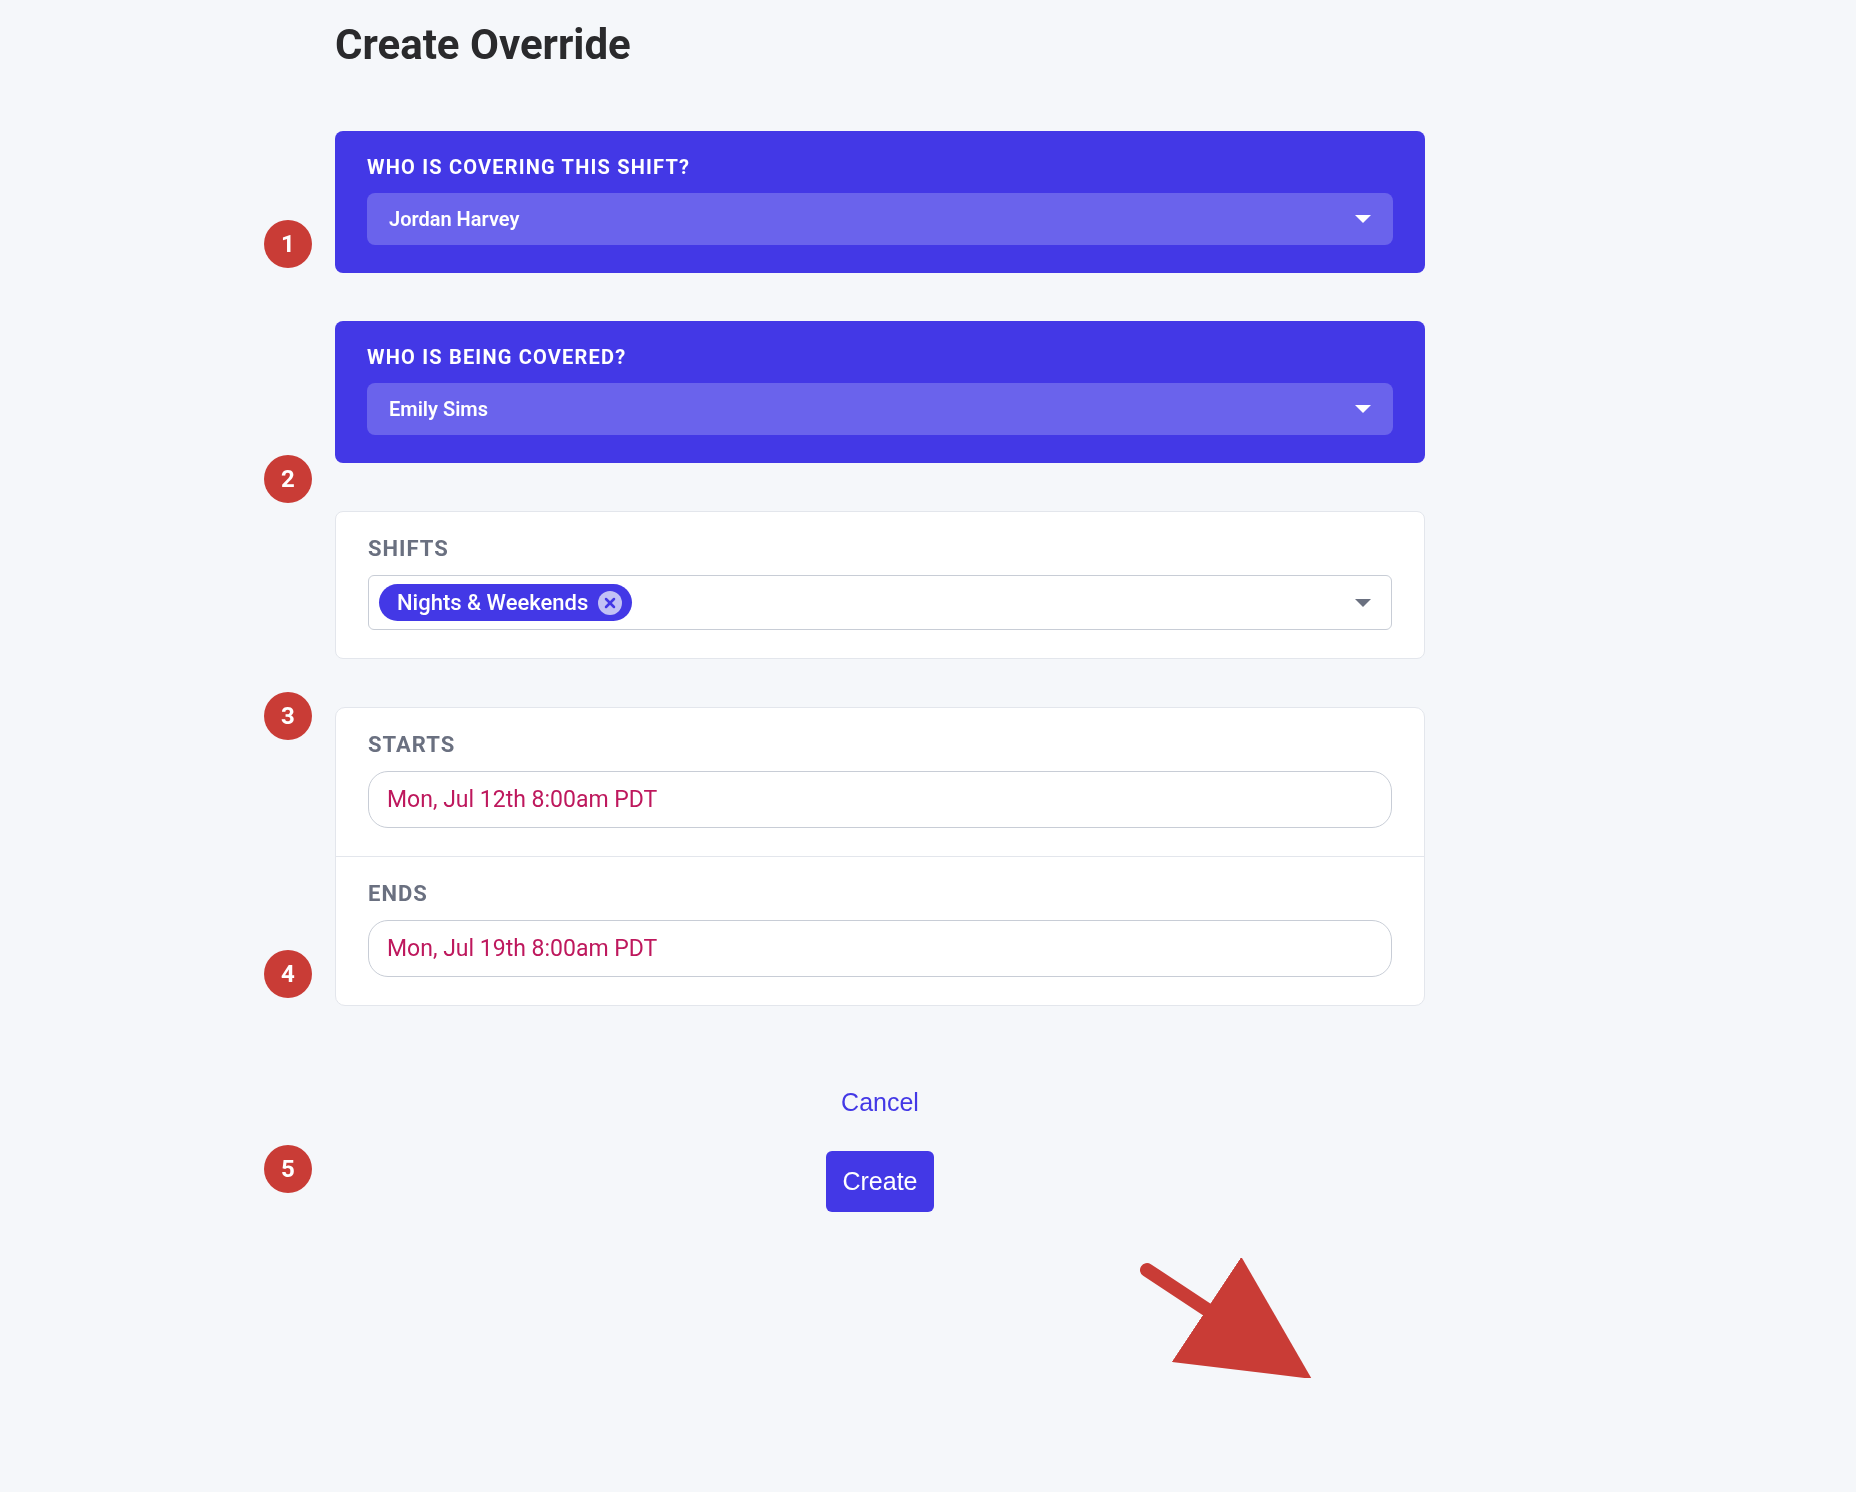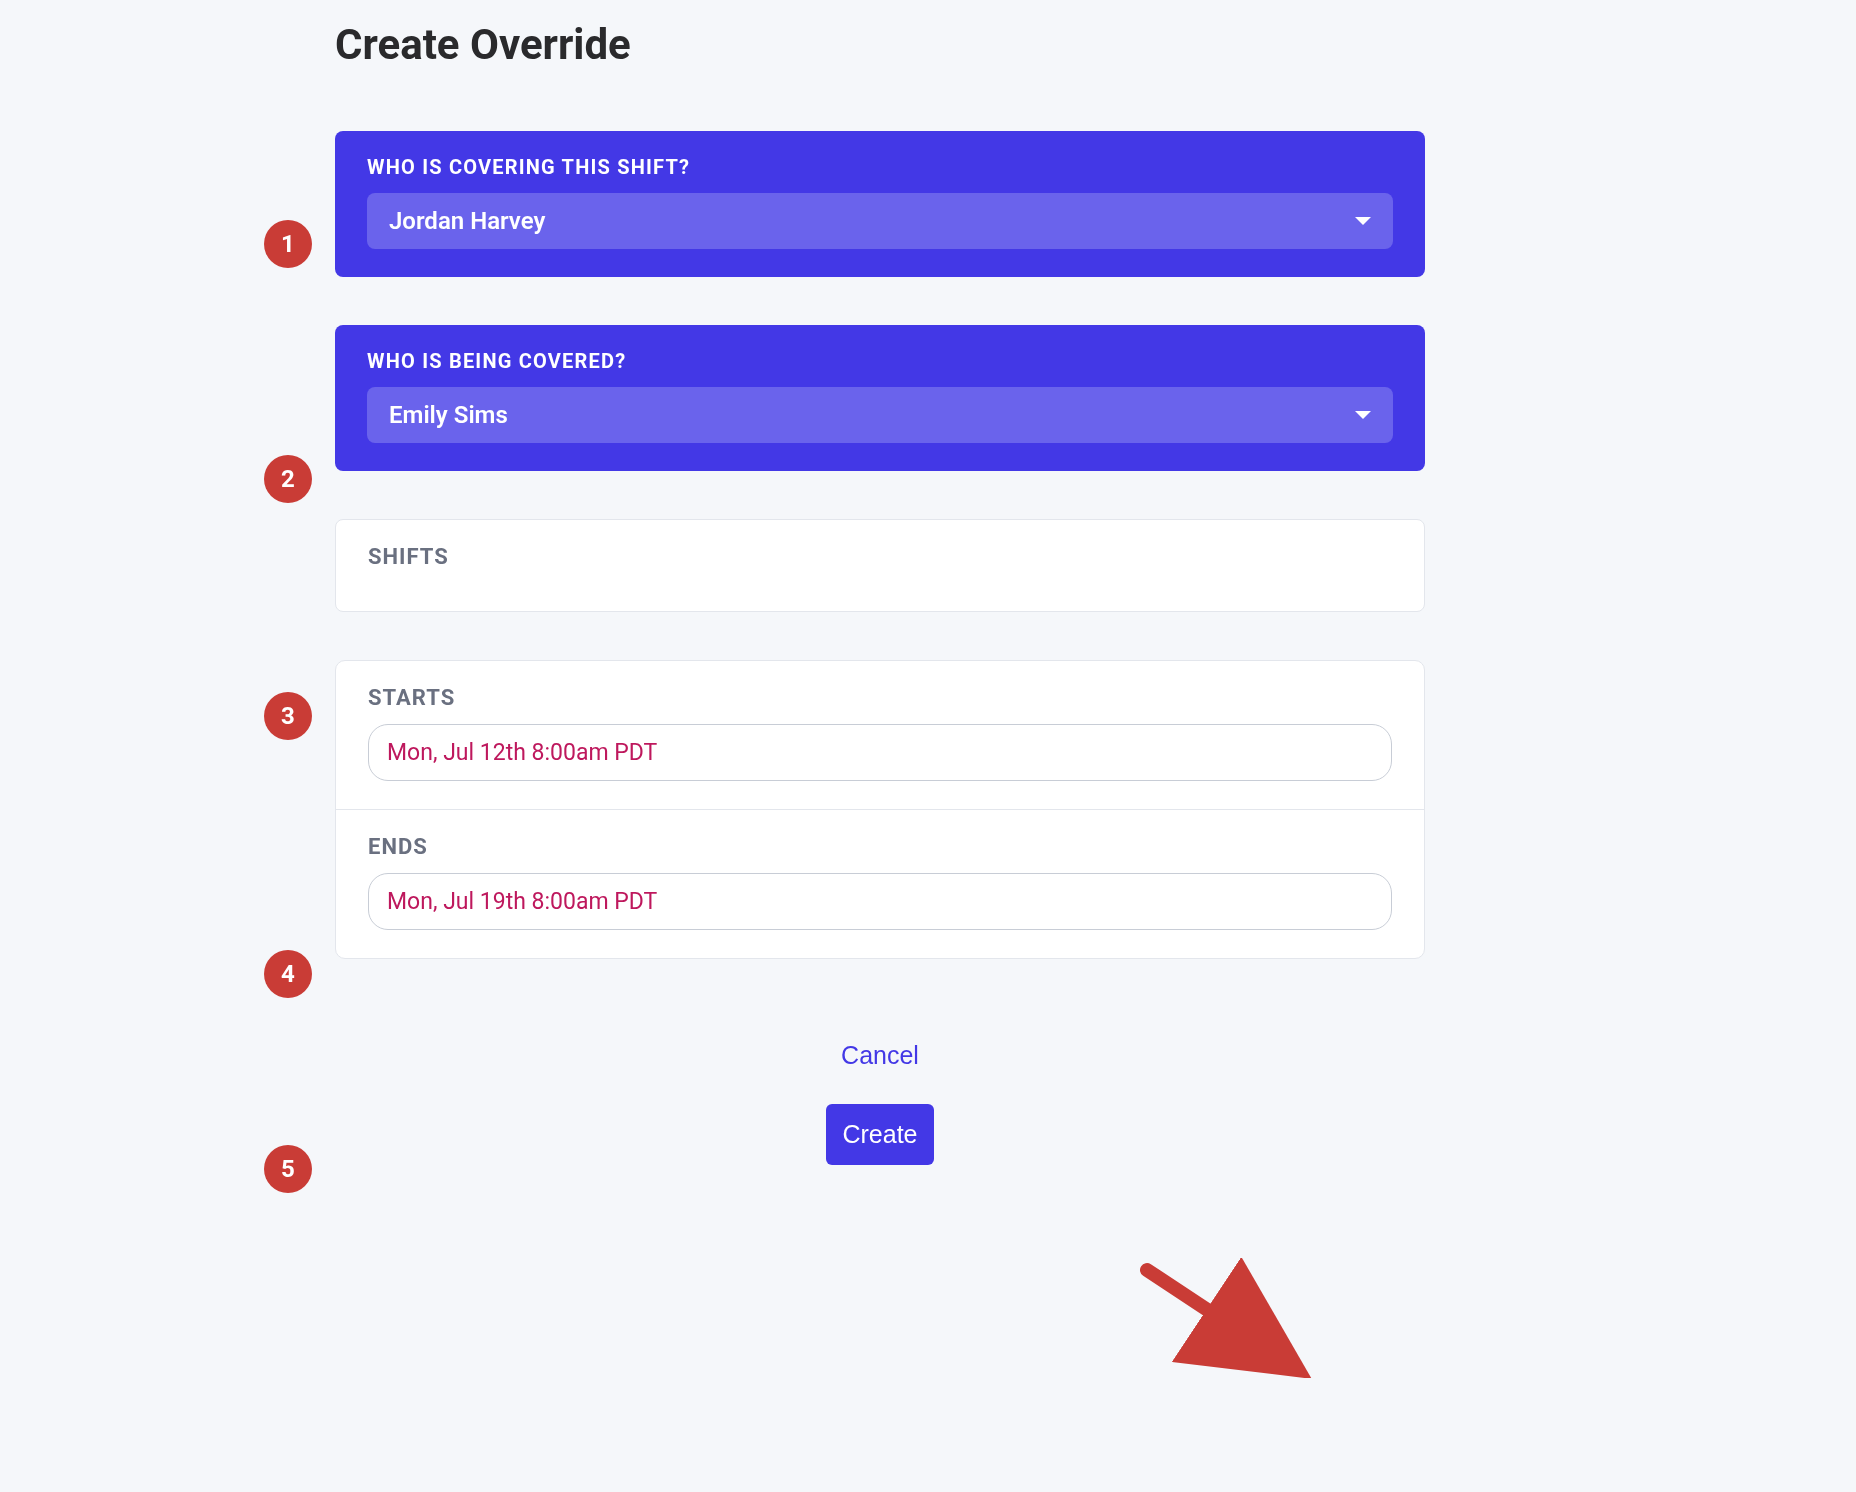--- a/index.html
+++ b/index.html
@@ -52,21 +52,21 @@
       font-size: 22px;
       letter-spacing: 1px;
     }
     .select-field {
       display: flex;
       align-items: center;
       justify-content: space-between;
       padding: 14px 22px;
       border-radius: 8px;
       cursor: pointer;
-      font-size: 24px;
+      font-size: 20px;
       font-weight: 600;
     }
     .card-blue .select-field {
       background: #6a63ec;
       color: #ffffff;
     }
     .caret-down {
       width: 0;
       height: 0;
       border-left: 8px solid transparent;
@@ -210,20 +210,32 @@
   <div class="card card-blue">
     <div class="card-label">WHO IS BEING COVERED?</div>
     <div class="select-field">
       <span>Emily Sims</span>
       <span class="caret-down"></span>
     </div>
   </div>
 
   <div class="card card-white">
     <div class="card-label">SHIFTS</div>
+    <div class="shifts-field">
+      <span class="chip">
+        <span>Nights &amp; Weekends</span>
+        <span class="chip-close">
+          <svg viewBox="0 0 12 12" fill="none" stroke="currentColor" stroke-width="2.5" stroke-linecap="round">
+            <line x1="2" y1="2" x2="10" y2="10"></line>
+            <line x1="10" y1="2" x2="2" y2="10"></line>
+          </svg>
+        </span>
+      </span>
+      <span class="caret-down"></span>
+    </div>
   </div>
 
   <div class="time-card">
     <div class="time-section">
       <div class="card-label">STARTS</div>
       <input class="time-input" readonly="" value="Mon, Jul 12th 8:00am PDT" style="">
     </div>
     <div class="time-section">
       <div class="card-label">ENDS</div>
       <input class="time-input" readonly="" value="Mon, Jul 19th 8:00am PDT" style="">

